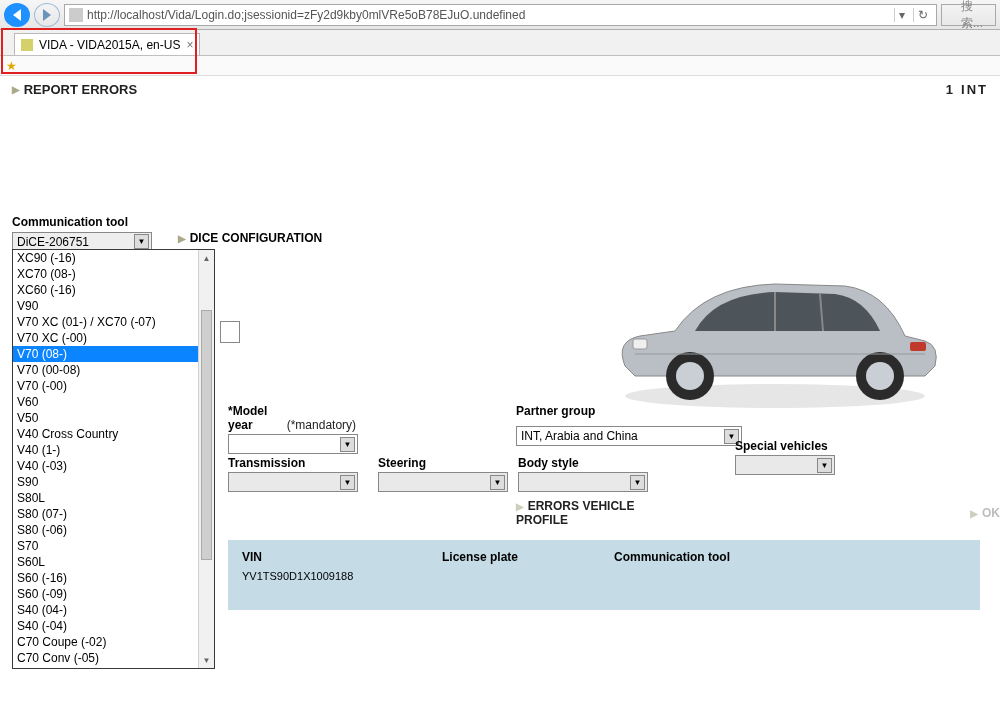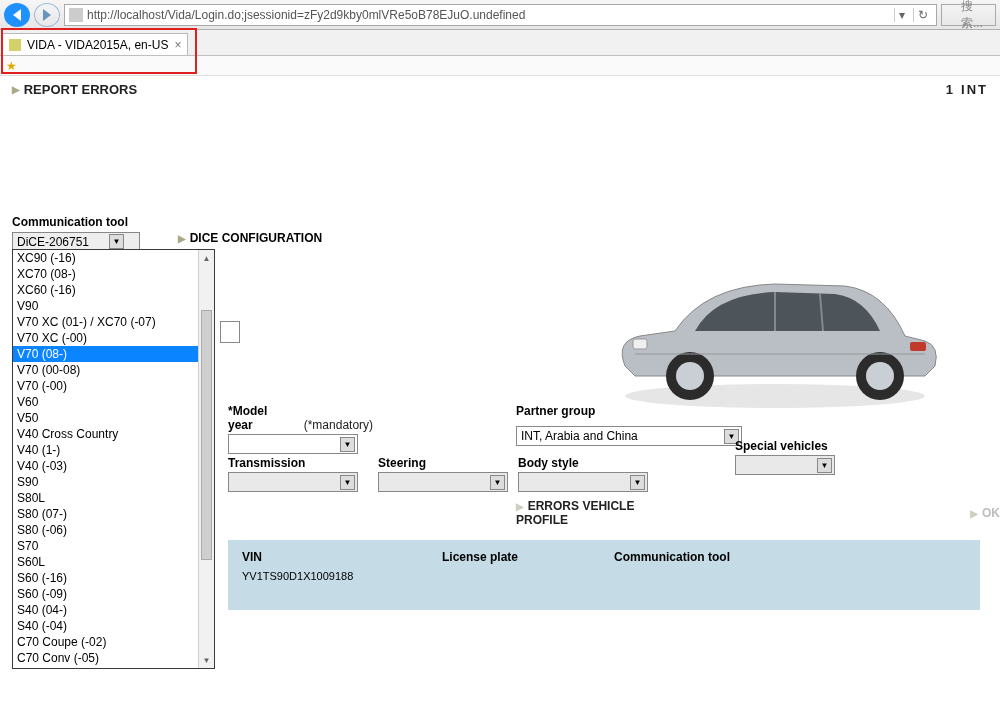--- a/index.html
+++ b/index.html
@@ -12,37 +12,37 @@
   .fwd-btn { background:transparent; border:1px solid #9db9d6; }
   .arrow { display:inline-block; width:0; height:0; }
   .arrow.left { border-top:6px solid transparent; border-bottom:6px solid transparent; border-right:8px solid #fff; }
   .arrow.right { border-top:6px solid transparent; border-bottom:6px solid transparent; border-left:8px solid #6a93bb; }
   .url-bar { flex:1; height:22px; background:#fff; border:1px solid #a9a9a9; display:flex; align-items:center; padding:0 4px; font-size:12px; color:#555; }
   .url-icon { width:14px; height:14px; background:#ccc; margin-right:4px; }
   .url-actions { display:flex; align-items:center; margin-left:auto; gap:4px; color:#666; font-size:12px; }
   .url-actions .refresh, .url-actions .dd { border-left:1px solid #ccc; padding:0 4px; cursor:pointer; }
   .search-box { width:55px; height:22px; border:1px solid #a9a9a9; display:flex; align-items:center; padding:0 19px; font-size:12px; color:#888; }
 
-  .tabbar { height:26px; background:#f1f1f1; border-bottom:1px solid #bfbfbf; display:flex; align-items:flex-end; padding:0 2px; position:relative; }
+  .tabbar { height:26px; background:#f1f1f1; border-bottom:1px solid #bfbfbf; display:flex; align-items:flex-end; padding:0 14px; position:relative; }
   .tab { height:22px; background:#fff; border:1px solid #b9b9b9; border-bottom:none; display:flex; align-items:center; padding:0 6px; font-size:12px; gap:6px; }
   .tab-icon { width:12px; height:12px; background:#d4d06a; }
   .tab-close { color:#777; font-size:12px; cursor:pointer; }
   .red-annot { position:absolute; left:1px; top:-2px; width:196px; height:46px; border:2px solid #e02020; pointer-events:none; }
 
   .favbar { height:20px; background:#fafafa; border-bottom:1px solid #ddd; display:flex; align-items:center; padding:0 6px; }
   .star { color:#e0a800; font-size:12px; }
 
   .content { position:relative; padding: 6px 12px 0 12px; }
   .report-row { display:flex; align-items:center; font-weight:bold; font-size:13px; color:#222; }
   .tri { color:#aca98a; font-size:10px; margin-right:4px; }
   .int-label { margin-left:auto; font-size:13px; color:#222; letter-spacing:2px; }
   .int-label .one { font-weight:bold; margin-right:6px; }
 
   .section-label { font-weight:bold; font-size:12px; margin-top:118px; margin-bottom:3px; }
-  .comm-select { width:128px; height:19px; border:1px solid #888; background:#eee; display:flex; align-items:center; justify-content:space-between; padding:0 15px 0 4px; font-size:12px; }
+  .comm-select { width:140px; height:19px; border:1px solid #888; background:#eee; display:flex; align-items:center; justify-content:space-between; padding:0 2px 0 4px; font-size:12px; }
   .comm-select .dd-btn { width:15px; height:15px; border:1px solid #888; background:#ddd; display:flex; align-items:center; justify-content:center; font-size:8px; }
   .dice-config { position:absolute; left:178px; top:155px; font-weight:bold; font-size:12px; display:flex; align-items:center; }
   .dice-config .tri { color:#aca98a; }
 
   
   .dropdown-list { position:absolute; left:12px; top:173px; width:203px; height:420px; background:#fff; border:1px solid #3a3a3a; z-index:10; overflow:hidden; }
   .dropdown-list .scroll { position:absolute; right:0; top:0; bottom:0; width:16px; background:#f1f1f1; border-left:1px solid #d0d0d0; }
   .dropdown-list .scroll .thumb { position:absolute; top:60px; left:2px; right:2px; height:250px; background:#cfcfcf; border:1px solid #aaa; }
   .dropdown-list .scroll .up, .dropdown-list .scroll .down { position:absolute; left:0; right:0; height:16px; display:flex; align-items:center; justify-content:center; font-size:8px; color:#666; }
   .dropdown-list .scroll .up{top:0;} .dropdown-list .scroll .down{bottom:0;}
@@ -51,21 +51,21 @@
 
   
   .car-box { position:absolute; left:600px; top:150px; width:350px; height:200px; display:flex; align-items:center; justify-content:center; }
   .car-svg { width:340px; height:180px; }
 
   .white-field { position:absolute; left:220px; top:245px; width:20px; height:22px; border:1px solid #888; background:#fff; }
 
   .form-grid { position:absolute; left:228px; top:328px; display:grid; grid-template-columns: 150px 140px 210px 135px; column-gap:0; row-gap:2px; font-size:12px; }
   .flabel { font-weight:bold; }
   .flabel .star2 { font-weight:bold; }
-  .flabel .mand { font-weight:normal; margin-left:51px; color:#222; }
+  .flabel .mand { font-weight:normal; margin-left:34px; color:#222; }
   .fselect { height:20px; border:1px solid #888; background:#e9e9e9; display:flex; align-items:center; justify-content:space-between; padding:0 2px 0 4px; }
   .fselect.white { background:#fff; }
   .fselect.sm { width:130px; }
   .fselect.md { width:130px; }
   .fselect.lg { width:226px; }
   .fselect .dd-btn { width:15px; height:15px; border:1px solid #888; background:#ddd; display:flex; align-items:center; justify-content:center; font-size:8px; }
 
   .partner-area { position:absolute; left:516px; top:328px; font-size:12px; }
   .partner-area .flabel { font-weight:bold; }
   .special-area { position:absolute; left:735px; top:363px; font-size:12px; }

